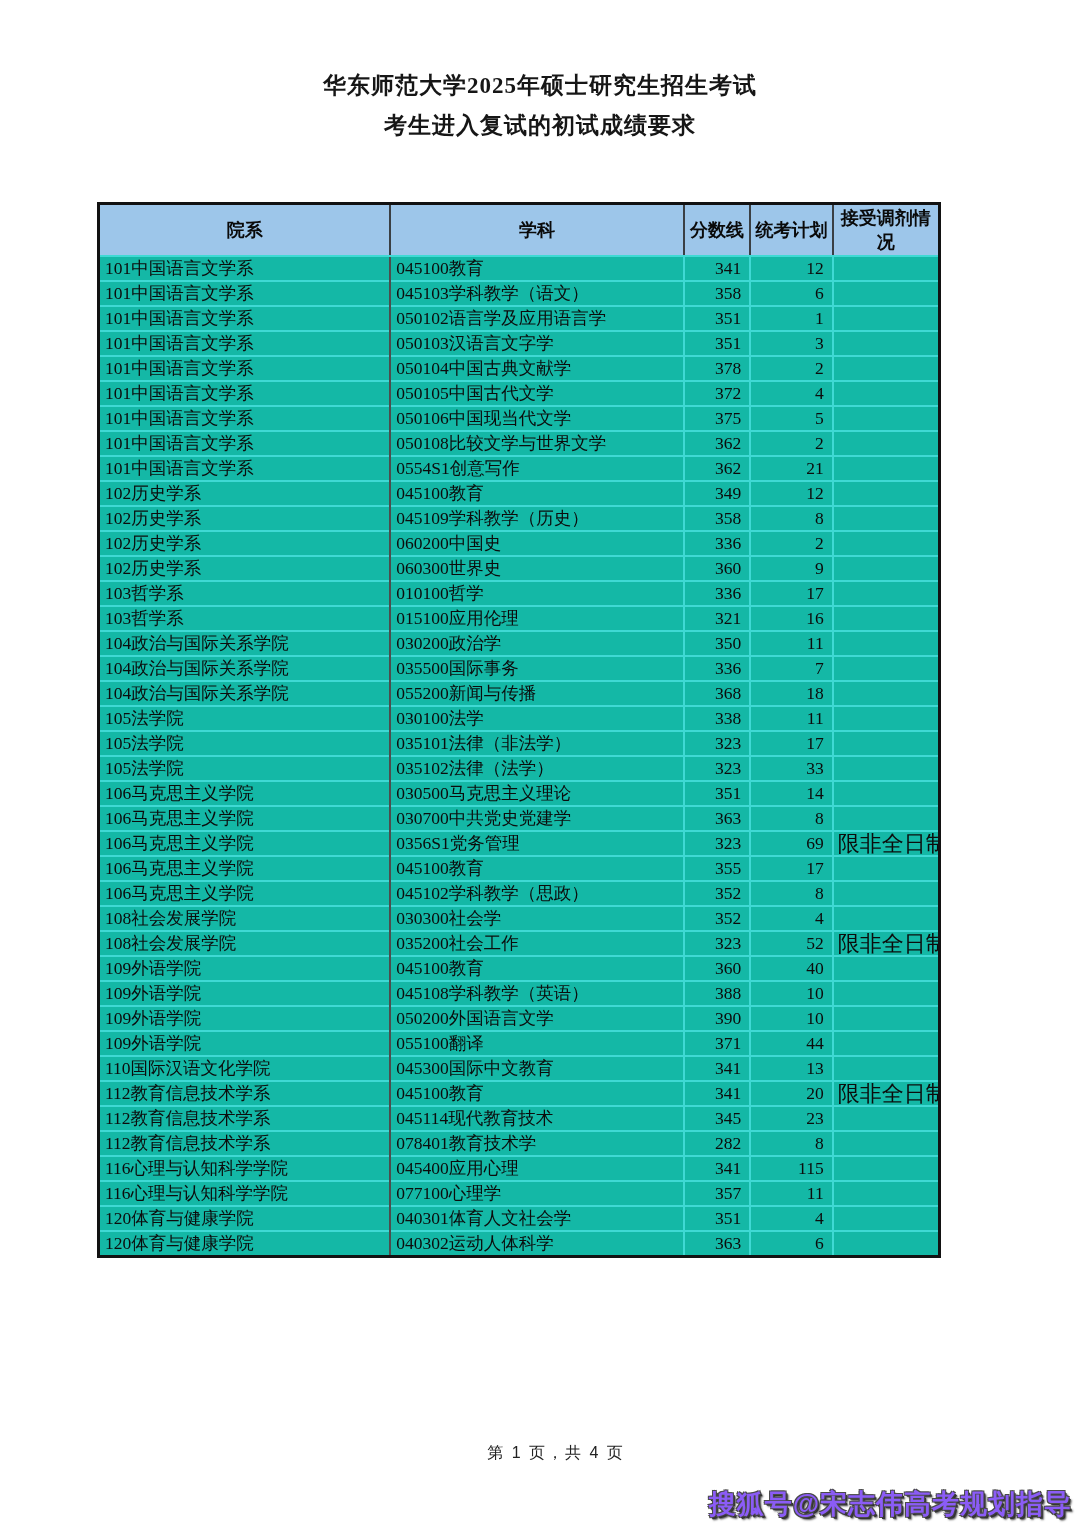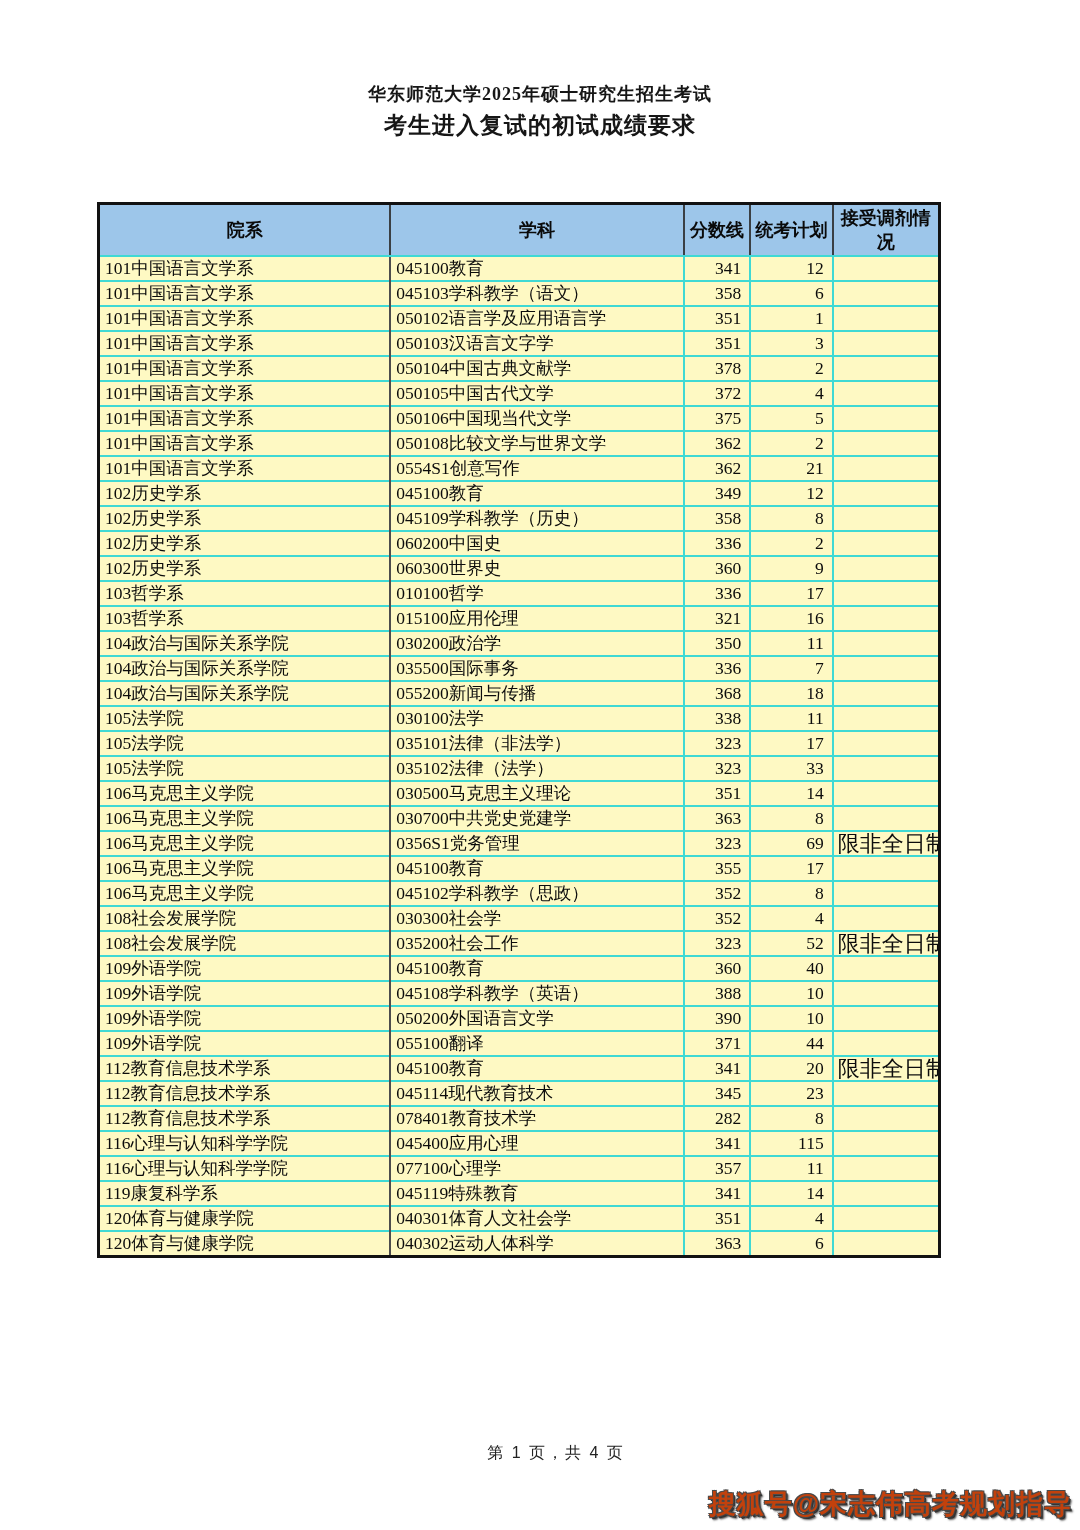--- a/index.html
+++ b/index.html
@@ -2,31 +2,31 @@
 <html style="--header-bg: #9dc6ea; --grid-line: #3fd9d4; --outer-border: #121212; --col-divider: #4d4d4d;"><head>
 <meta charset="utf-8">
 <style>
   html,body{margin:0;padding:0;}
   body{
     width:1080px;height:1530px;position:relative;background:#ffffff;overflow:hidden;
     font-family:"Liberation Serif","DejaVu Serif",serif;color:#111;
   }
   .doc-title{
     position:absolute;left:0;top:70px;width:1080px;text-align:center;
-    font-weight:bold;font-size:18px;letter-spacing:1px;color:#161616;margin-top:12px;
+    font-weight:bold;font-size:23px;letter-spacing:1px;color:#161616;
   }
   .doc-subtitle{
     position:absolute;left:0;top:110px;width:1080px;text-align:center;
     font-weight:bold;font-size:23px;letter-spacing:1px;color:#161616;
   }
   table.score-table{
     position:absolute;left:97px;top:202px;width:844px;
     border-collapse:collapse;table-layout:fixed;
     border:3px solid var(--outer-border,#121212);
-    background:#fef9c3;
+    background:#14b8a6;
   }
   .score-table th{
     background:var(--header-bg,#9dc6ea);
     font-family:"Liberation Sans","DejaVu Sans",sans-serif;
     font-size:18px;font-weight:bold;color:#0a0a0a;
     height:24px;padding:1px 2px;text-align:center;
     border-left:2px solid #3a3f44;
     border-bottom:2px solid var(--grid-line,#3fd9d4);
   }
   .score-table th:first-child{border-left:none;}
@@ -47,21 +47,21 @@
   .col-plan{width:9.8%;}
   .col-note{width:12.7%;}
   .page-footer{
     position:absolute;left:16px;top:1443px;width:1080px;text-align:center;
     font-family:"Liberation Sans","DejaVu Sans",sans-serif;
     font-size:16px;color:#222;letter-spacing:2px;
   }
   .watermark{
     position:absolute;right:8px;top:1486px;
     font-family:"Liberation Sans","DejaVu Sans",sans-serif;
-    font-size:27px;font-weight:bold;letter-spacing:1px;color:#c2410c;
+    font-size:27px;font-weight:bold;letter-spacing:1px;color:#8b5cf6;
     text-shadow:-1px -1px 0 #4a4a4a,1px -1px 0 #4a4a4a,-1px 1px 0 #4a4a4a,
                 1px 1px 0 #3a3a3a,2px 2px 0 #333333,3px 3px 2px #555555;
     white-space:nowrap;
   }
 </style>
 </head>
 <body>
 
 <div class="doc-title">华东师范大学2025年硕士研究生招生考试</div>
 <div class="doc-subtitle">考生进入复试的初试成绩要求</div>
@@ -302,20 +302,27 @@
         <td class="c4"></td>
       </tr>
       <tr>
         <td class="c0">109外语学院</td>
         <td class="c1">055100翻译</td>
         <td class="c2">371</td>
         <td class="c3">44</td>
         <td class="c4"></td>
       </tr>
       <tr>
+        <td class="c0">110国际汉语文化学院</td>
+        <td class="c1">045300国际中文教育</td>
+        <td class="c2">341</td>
+        <td class="c3">13</td>
+        <td class="c4"></td>
+      </tr>
+      <tr>
         <td class="c0">112教育信息技术学系</td>
         <td class="c1">045100教育</td>
         <td class="c2">341</td>
         <td class="c3">20</td>
         <td class="c4">限非全日制</td>
       </tr>
       <tr>
         <td class="c0">112教育信息技术学系</td>
         <td class="c1">045114现代教育技术</td>
         <td class="c2">345</td>
@@ -334,27 +341,20 @@
         <td class="c1">045400应用心理</td>
         <td class="c2">341</td>
         <td class="c3">115</td>
         <td class="c4"></td>
       </tr>
       <tr>
         <td class="c0">116心理与认知科学学院</td>
         <td class="c1">077100心理学</td>
         <td class="c2">357</td>
         <td class="c3">11</td>
-        <td class="c4"></td>
-      </tr>
-      <tr>
-        <td class="c0">119康复科学系</td>
-        <td class="c1">045119特殊教育</td>
-        <td class="c2">341</td>
-        <td class="c3">14</td>
         <td class="c4"></td>
       </tr>
       <tr>
         <td class="c0">120体育与健康学院</td>
         <td class="c1">040301体育人文社会学</td>
         <td class="c2">351</td>
         <td class="c3">4</td>
         <td class="c4"></td>
       </tr>
       <tr>

